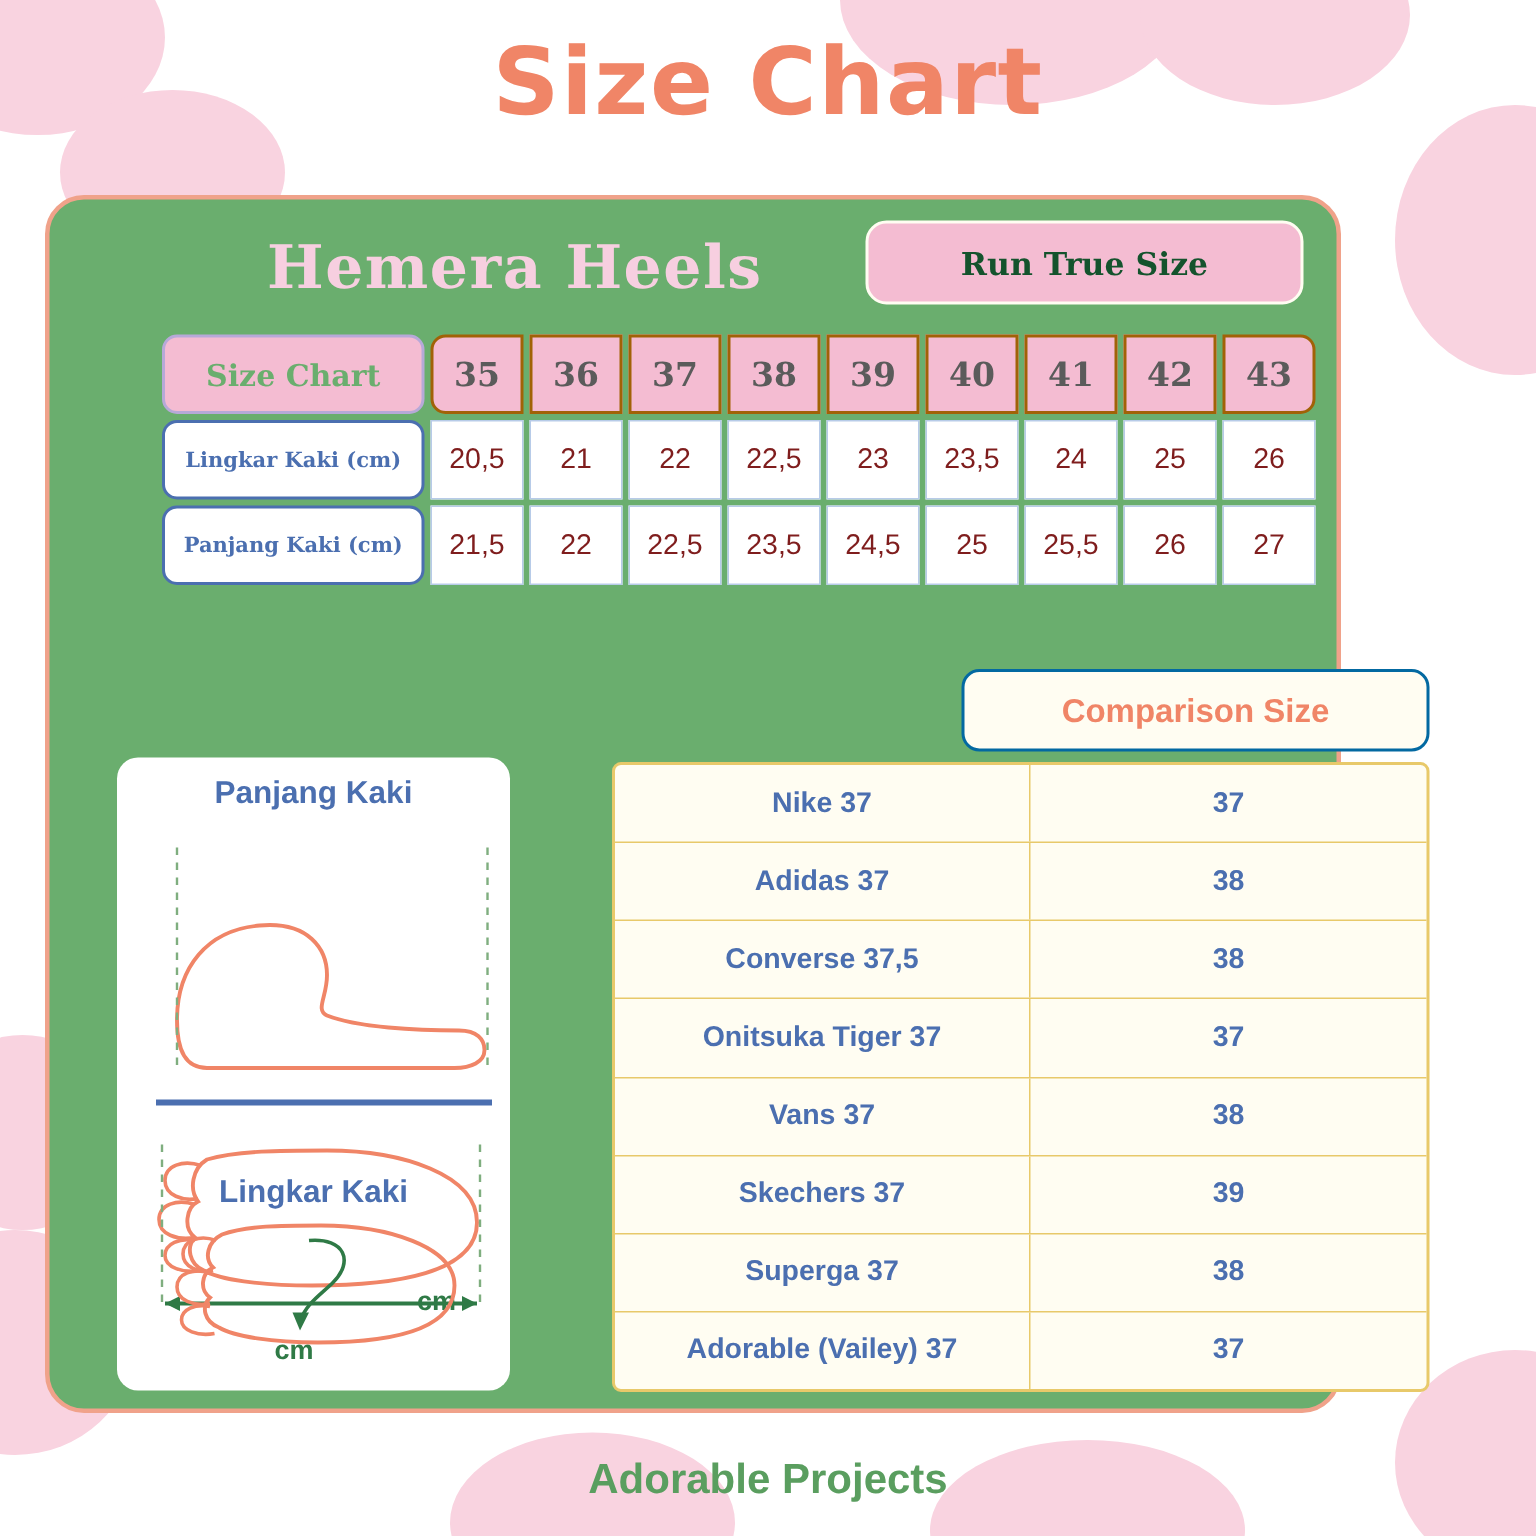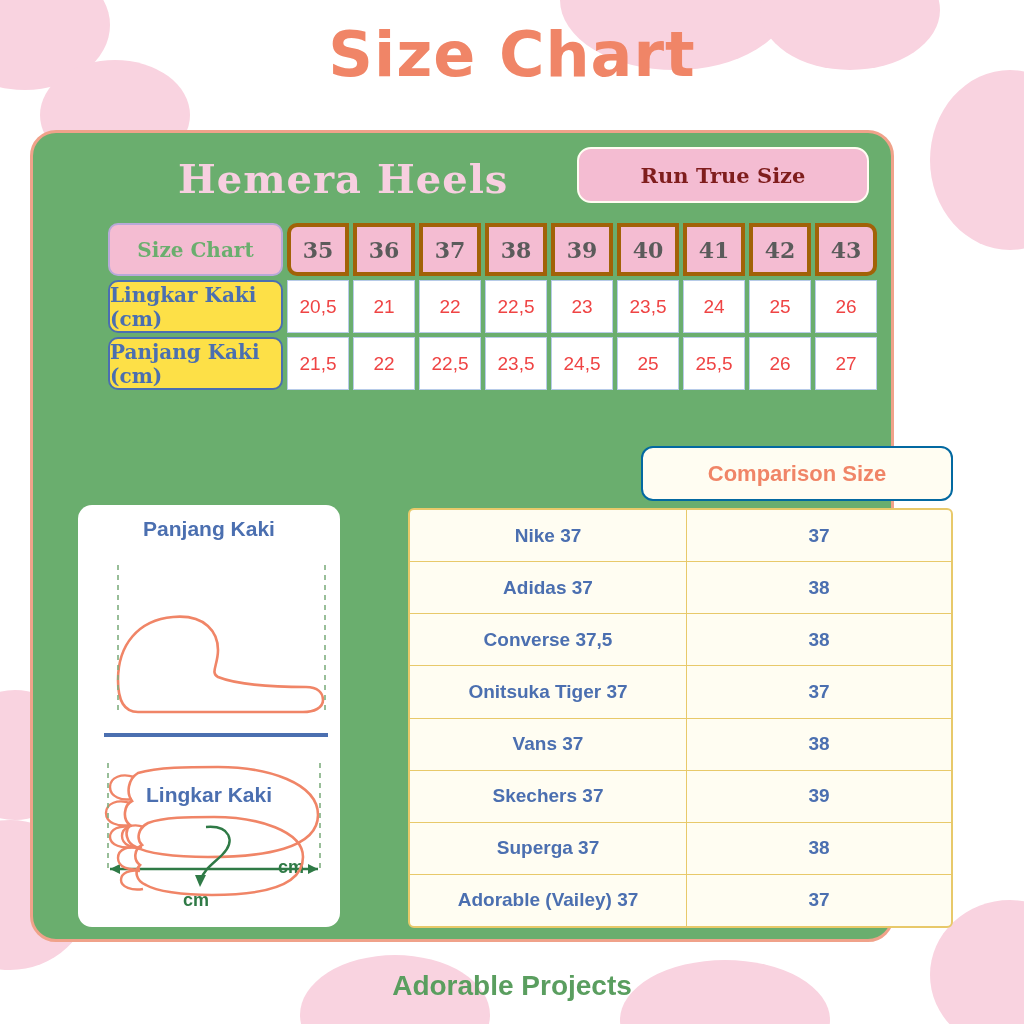--- a/index.html
+++ b/index.html
@@ -55,65 +55,65 @@
   .runtrue {
     position: absolute; right: 22px; top: 14px;
     width: 292px; height: 56px;
     background: #f4bcd2;
     border: 2px solid #fffdf2;
     border-radius: 14px;
     display: flex; align-items: center; justify-content: center;
     font-family: "DejaVu Serif", serif;
     font-weight: bold;
     font-size: 21px;
-    color: #7f1d1d;
+    color: #14532d;
   }
 
   
   .sizetable {
     position: absolute; left: 75px; top: 90px;
     display: grid;
     grid-template-columns: 175px repeat(9, 62px);
     grid-auto-rows: 53px;
     gap: 4px 4px;
   }
   .lbl-cell {
-    background: #fde047;
+    background: #ffffff;
     border: 2px solid #4b6fb0;
     border-radius: 10px;
     display: flex; align-items: center; justify-content: center;
     font-family: "DejaVu Serif", serif;
     font-weight: bold;
-    font-size: 20px;
+    font-size: 14px;
     color: #4b6fb0;
   }
   .lbl-cell.first {
     background: #f4bcd2;
     border-color: #b7a9d8;
     color: #6aae6e;
     font-size: 20px;
   }
   .head-cell {
     background: #f4bcd2;
-    border: 4px solid #a16207;
+    border: 2px solid #a16207;
     display: flex; align-items: center; justify-content: center;
     font-family: "DejaVu Serif", serif;
     font-weight: bold;
     font-size: 22px;
     color: #5b5b5b;
   }
   .head-cell.h-first { border-top-left-radius: 10px; border-bottom-left-radius: 10px; }
   .head-cell.h-last  { border-top-right-radius: 10px; border-bottom-right-radius: 10px; }
   .val-cell {
     background: #ffffff;
     border: 1px solid #b7cbe8;
     display: flex; align-items: center; justify-content: center;
     font-family: "Liberation Sans", sans-serif;
     font-size: 19px;
-    color: #ef4444;
+    color: #7f1d1d;
   }
 
   
   .comp-head {
     position: absolute; left: 608px; top: 313px;
     width: 312px; height: 55px;
     background: #fffdf2;
     border: 2px solid #0369a1;
     border-radius: 12px;
     display: flex; align-items: center; justify-content: center;

